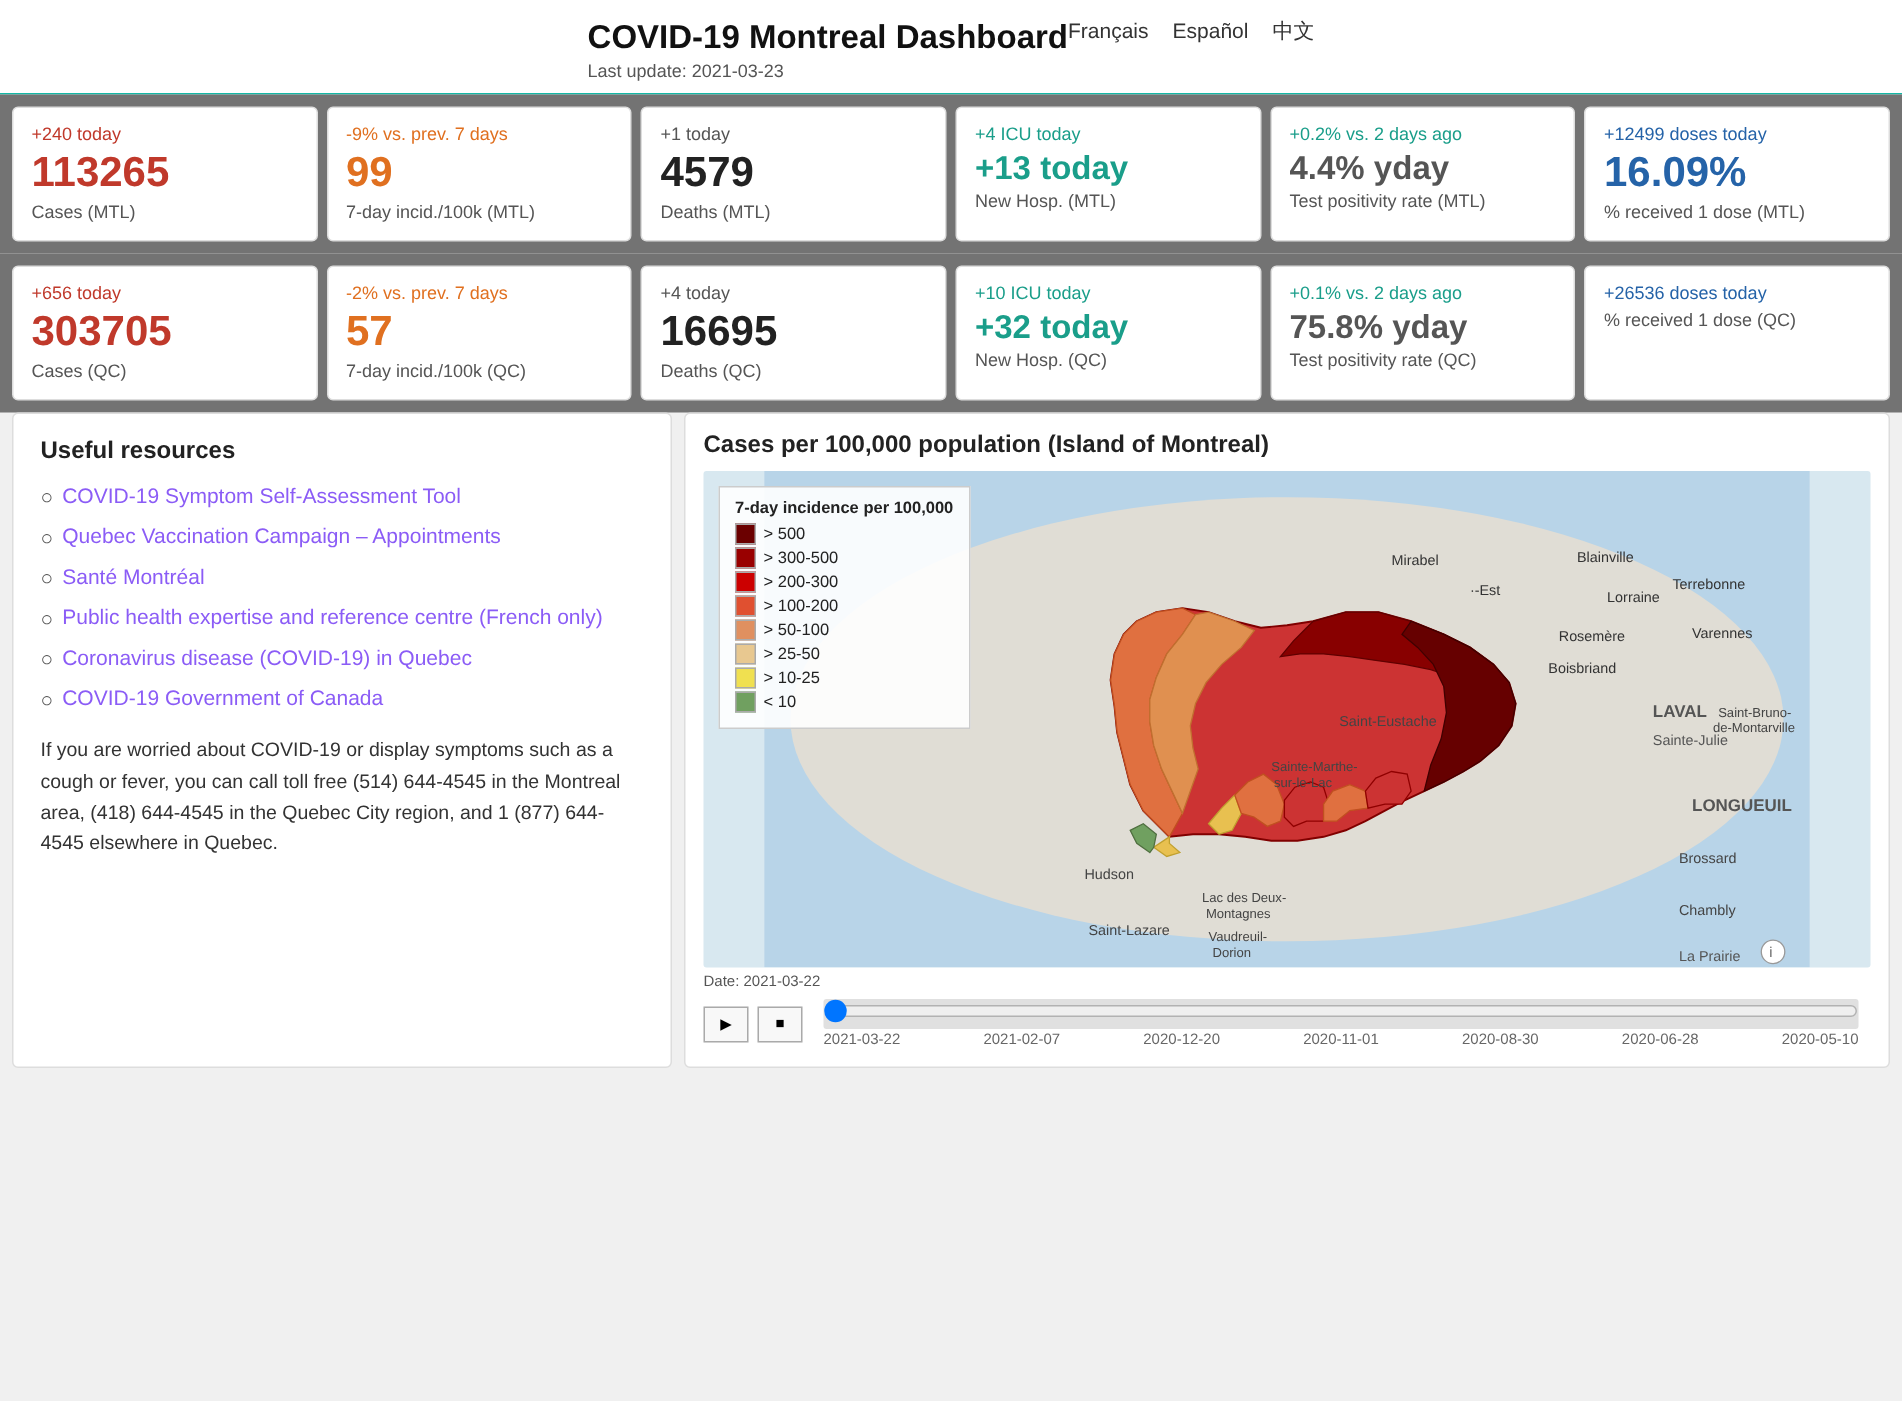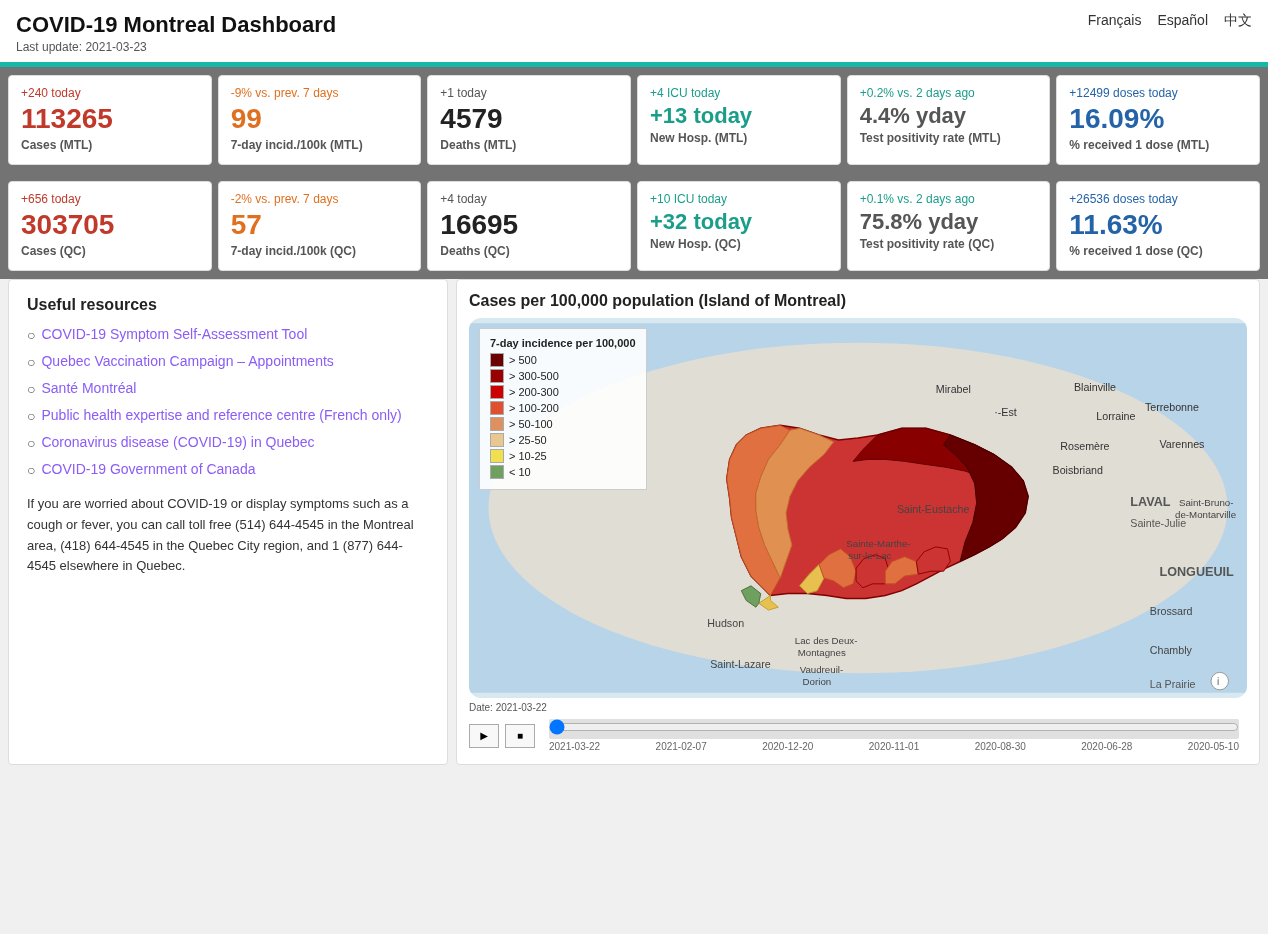--- a/index.html
+++ b/index.html
@@ -1,48 +1,48 @@
 <!DOCTYPE html>
 <html><head>
   <meta charset="utf-8">
   <style>
     * { box-sizing: border-box; margin: 0; padding: 0; }
     body { font-family: -apple-system, BlinkMacSystemFont, 'Segoe UI', sans-serif; background: #f0f0f0; color: #222; font-size: 14px; }
     
-    header { background: #fff; padding: 12px 16px 8px; border-bottom: 5px solid #14b8a6; display: flex; justify-content: space-between; align-items: flex-start; }
+    header { background: #fff; padding: 12px 16px 8px; border-bottom: 1px solid #14b8a6; display: flex; justify-content: center; align-items: flex-start; }
     .header-left h1 { font-size: 22px; font-weight: 600; color: #111; }
     .header-left .last-update { font-size: 12px; color: #555; margin-top: 2px; }
     .lang-links { display: flex; gap: 16px; font-size: 14px; }
     .lang-links a { color: #333; text-decoration: none; }
 
     .stats-grid { display: grid; grid-template-columns: repeat(6, 1fr); gap: 6px; padding: 8px; background: #737373; }
     .stat-card { background: #fff; border: 1px solid #ddd; border-radius: 4px; padding: 10px 12px; min-height: 90px; }
     .stat-card .stat-change { font-size: 12px; margin-bottom: 4px; }
     .stat-card .stat-value { font-size: 28px; font-weight: 700; line-height: 1.1; }
-    .stat-card .stat-label { font-size: 12px; margin-top: 3px; font-weight: bold; }
+    .stat-card .stat-label { font-size: 12px; margin-top: 3px; }
     
     .red-text { color: #c0392b; }
     .orange-text { color: #e07020; }
     .teal-text { color: #1a9e8a; }
     .blue-text { color: #2563a8; }
     .gray-text { color: #555; }
 
     .bottom-section { display: grid; grid-template-columns: 440px 1fr; gap: 8px; padding: 0 8px 8px; }
     
     .resources-panel { background: #fff; border: 1px solid #ddd; border-radius: 4px; padding: 16px 18px; }
     .resources-panel h2 { font-size: 16px; font-weight: 600; margin-bottom: 12px; }
     .resources-panel ul { list-style: none; padding: 0; }
     .resources-panel ul li { margin-bottom: 10px; display: flex; align-items: flex-start; gap: 6px; }
     .resources-panel ul li::before { content: '○'; color: #555; flex-shrink: 0; margin-top: 1px; }
     .resources-panel ul li a { color: #8b5cf6; text-decoration: none; }
     .resources-panel .info-text { margin-top: 16px; font-size: 13px; line-height: 1.6; color: #333; }
 
     .map-panel { background: #fff; border: 1px solid #ddd; border-radius: 4px; padding: 12px; }
     .map-panel h2 { font-size: 16px; font-weight: 600; margin-bottom: 8px; }
-    .map-container { position: relative; width: 100%; height: 380px; background: #d8e8f0; border-radius: 12px; overflow: hidden; }
+    .map-container { position: relative; width: 100%; height: 331px; background: #d8e8f0; border-radius: 2px; overflow: hidden; }
     
     
     .map-legend { position: absolute; top: 10px; left: 10px; background: rgba(255,255,255,0.9); border: 1px solid #ccc; padding: 8px 10px; font-size: 11px; z-index: 10; }
     .map-legend .legend-title { font-weight: 700; margin-bottom: 4px; }
     .legend-item { display: flex; align-items: center; gap: 5px; margin-bottom: 2px; }
     .legend-swatch { width: 14px; height: 14px; border: 1px solid #aaa; flex-shrink: 0; }
     
     
     .map-svg-container { width: 100%; height: 100%; }
     
@@ -120,21 +120,20 @@
       <div class="stat-value teal-text" style="font-size: 22px;">+32 today</div>
       <div class="stat-label gray-text">New Hosp. (QC)</div>
     </div>
     <div class="stat-card">
       <div class="stat-change teal-text">+0.1% vs. 2 days ago</div>
       <div class="stat-value gray-text" style="font-size: 22px;">75.8% yday</div>
       <div class="stat-label gray-text">Test positivity rate (QC)</div>
     </div>
     <div class="stat-card">
       <div class="stat-change blue-text">+26536 doses today</div>
-      <div class="stat-value blue-text">11.63%</div>
       <div class="stat-label gray-text">% received 1 dose (QC)</div>
     </div>
   </div>
 
 <div class="bottom-section">
   <div class="resources-panel">
     <h2>Useful resources</h2>
     <ul id="resources-list">
         <li>
           <a href="#">COVID-19 Symptom Self-Assessment Tool</a>

